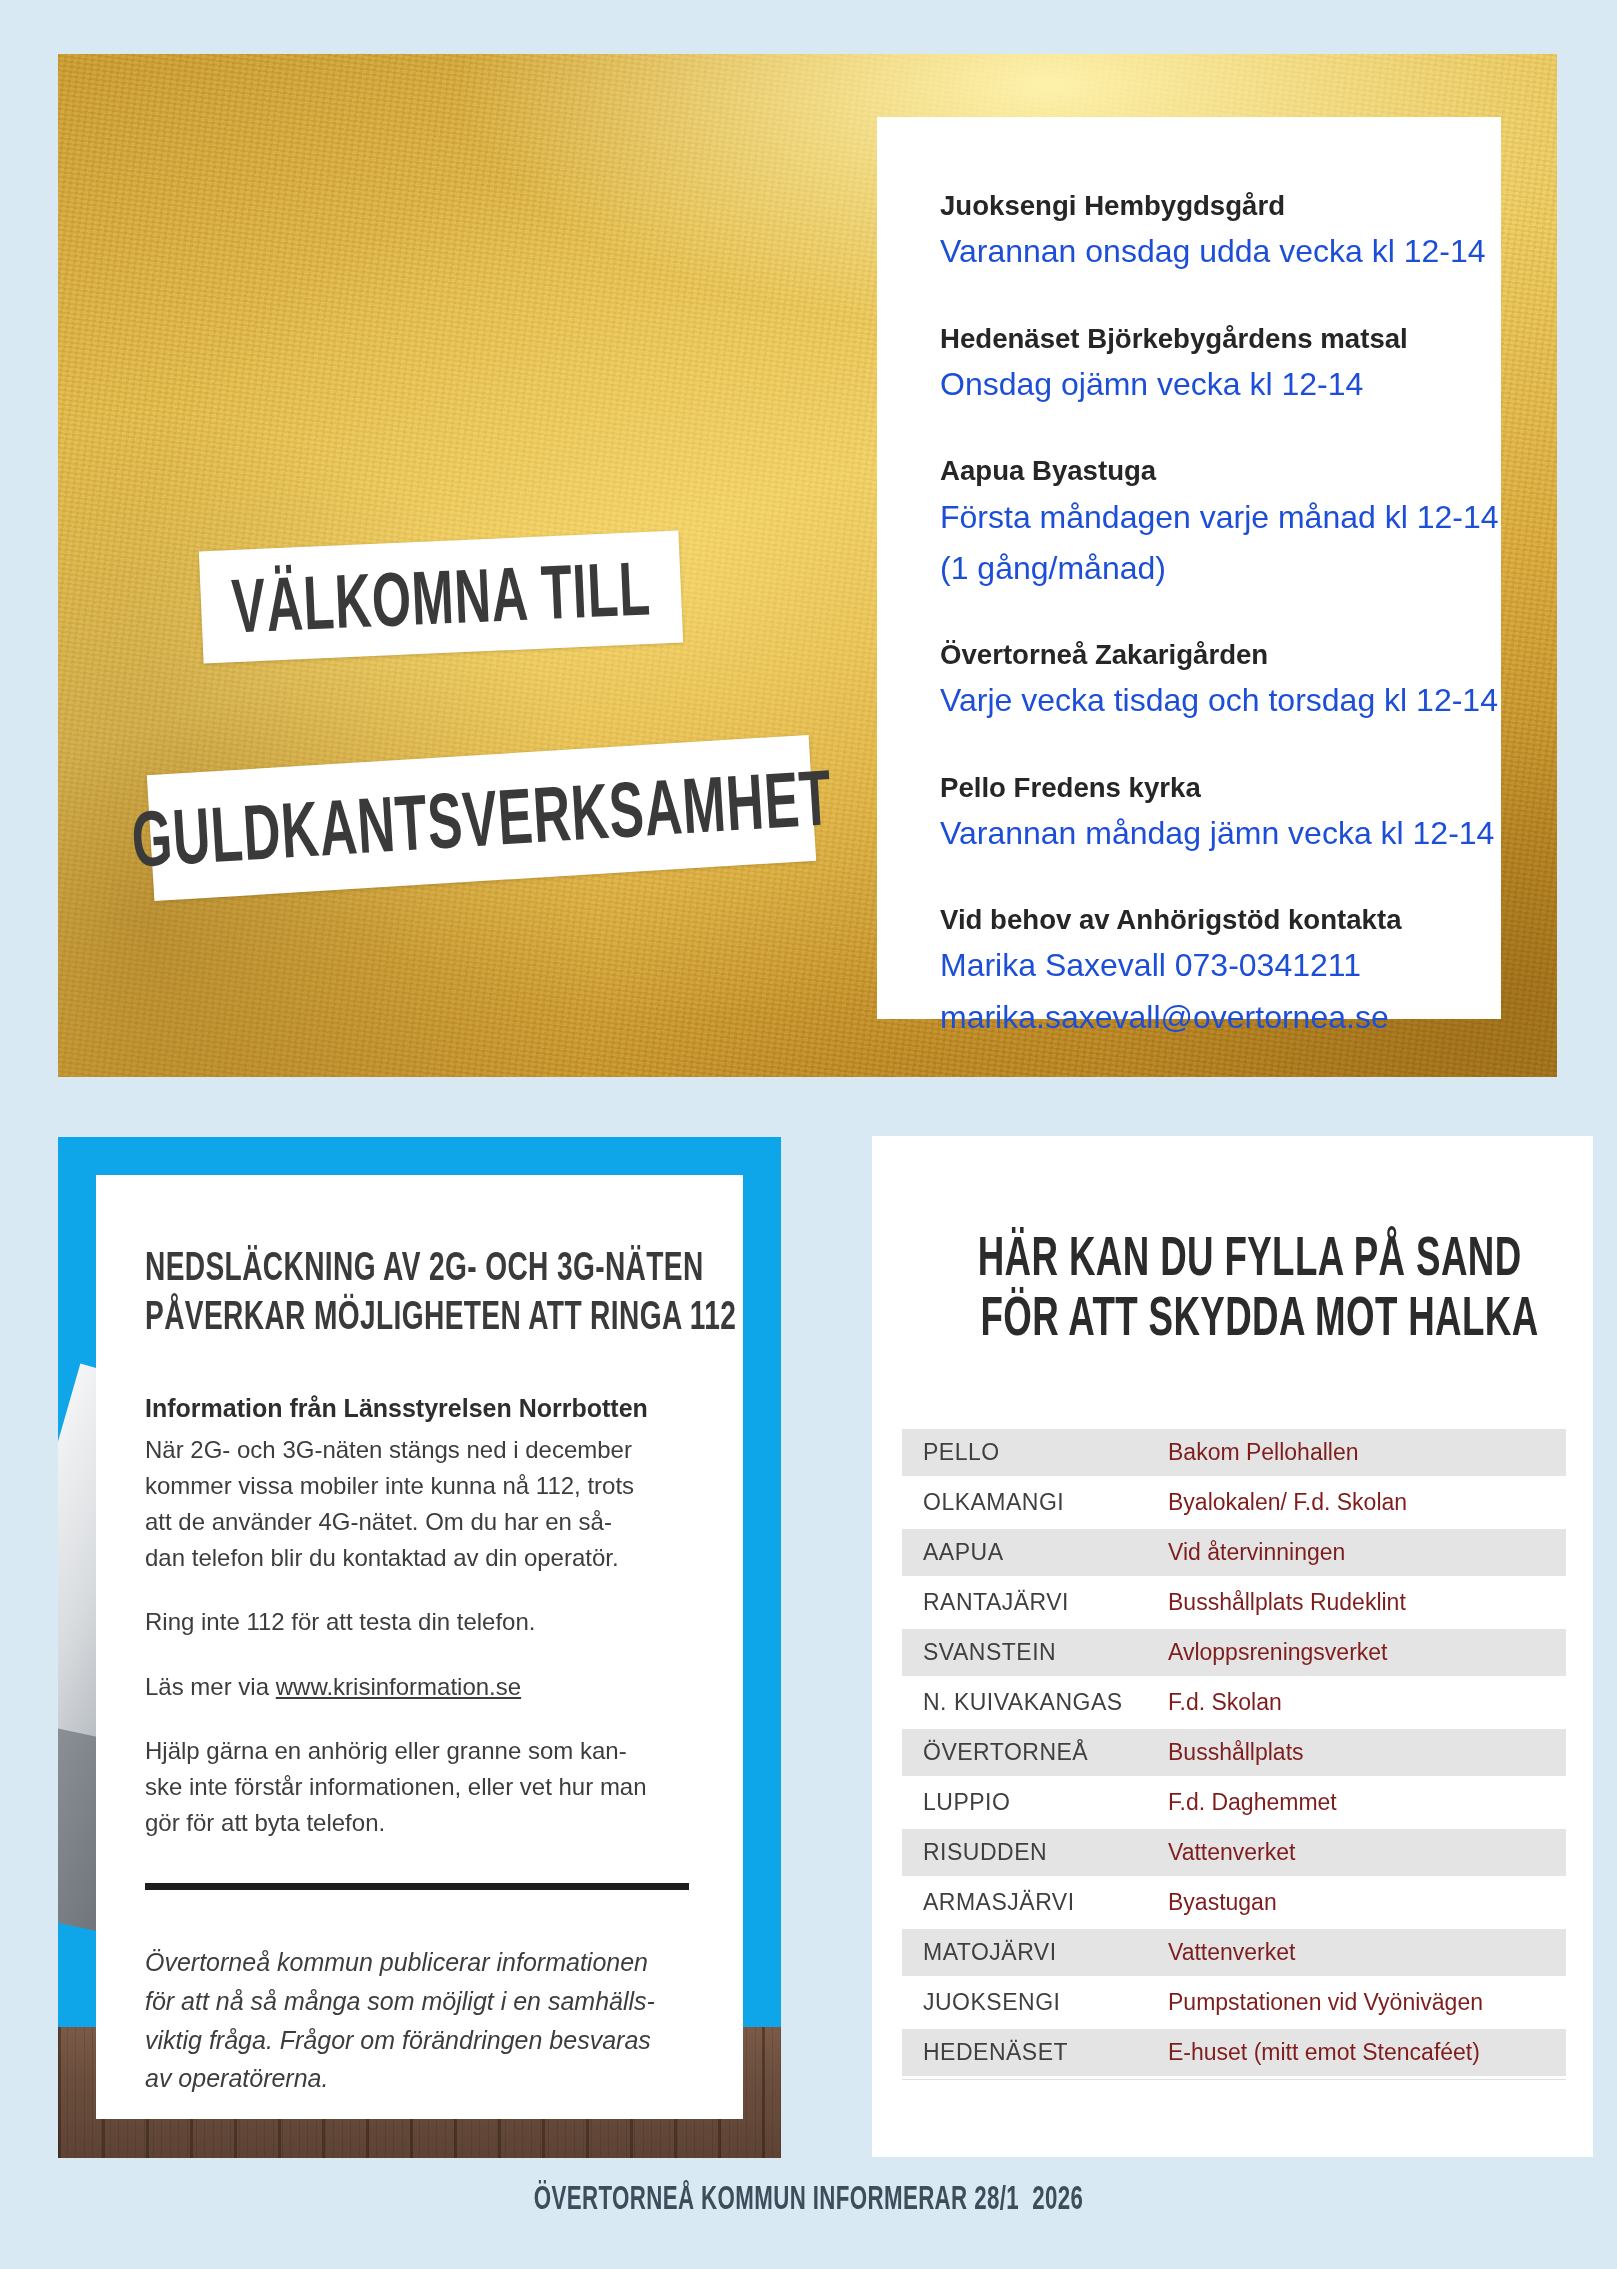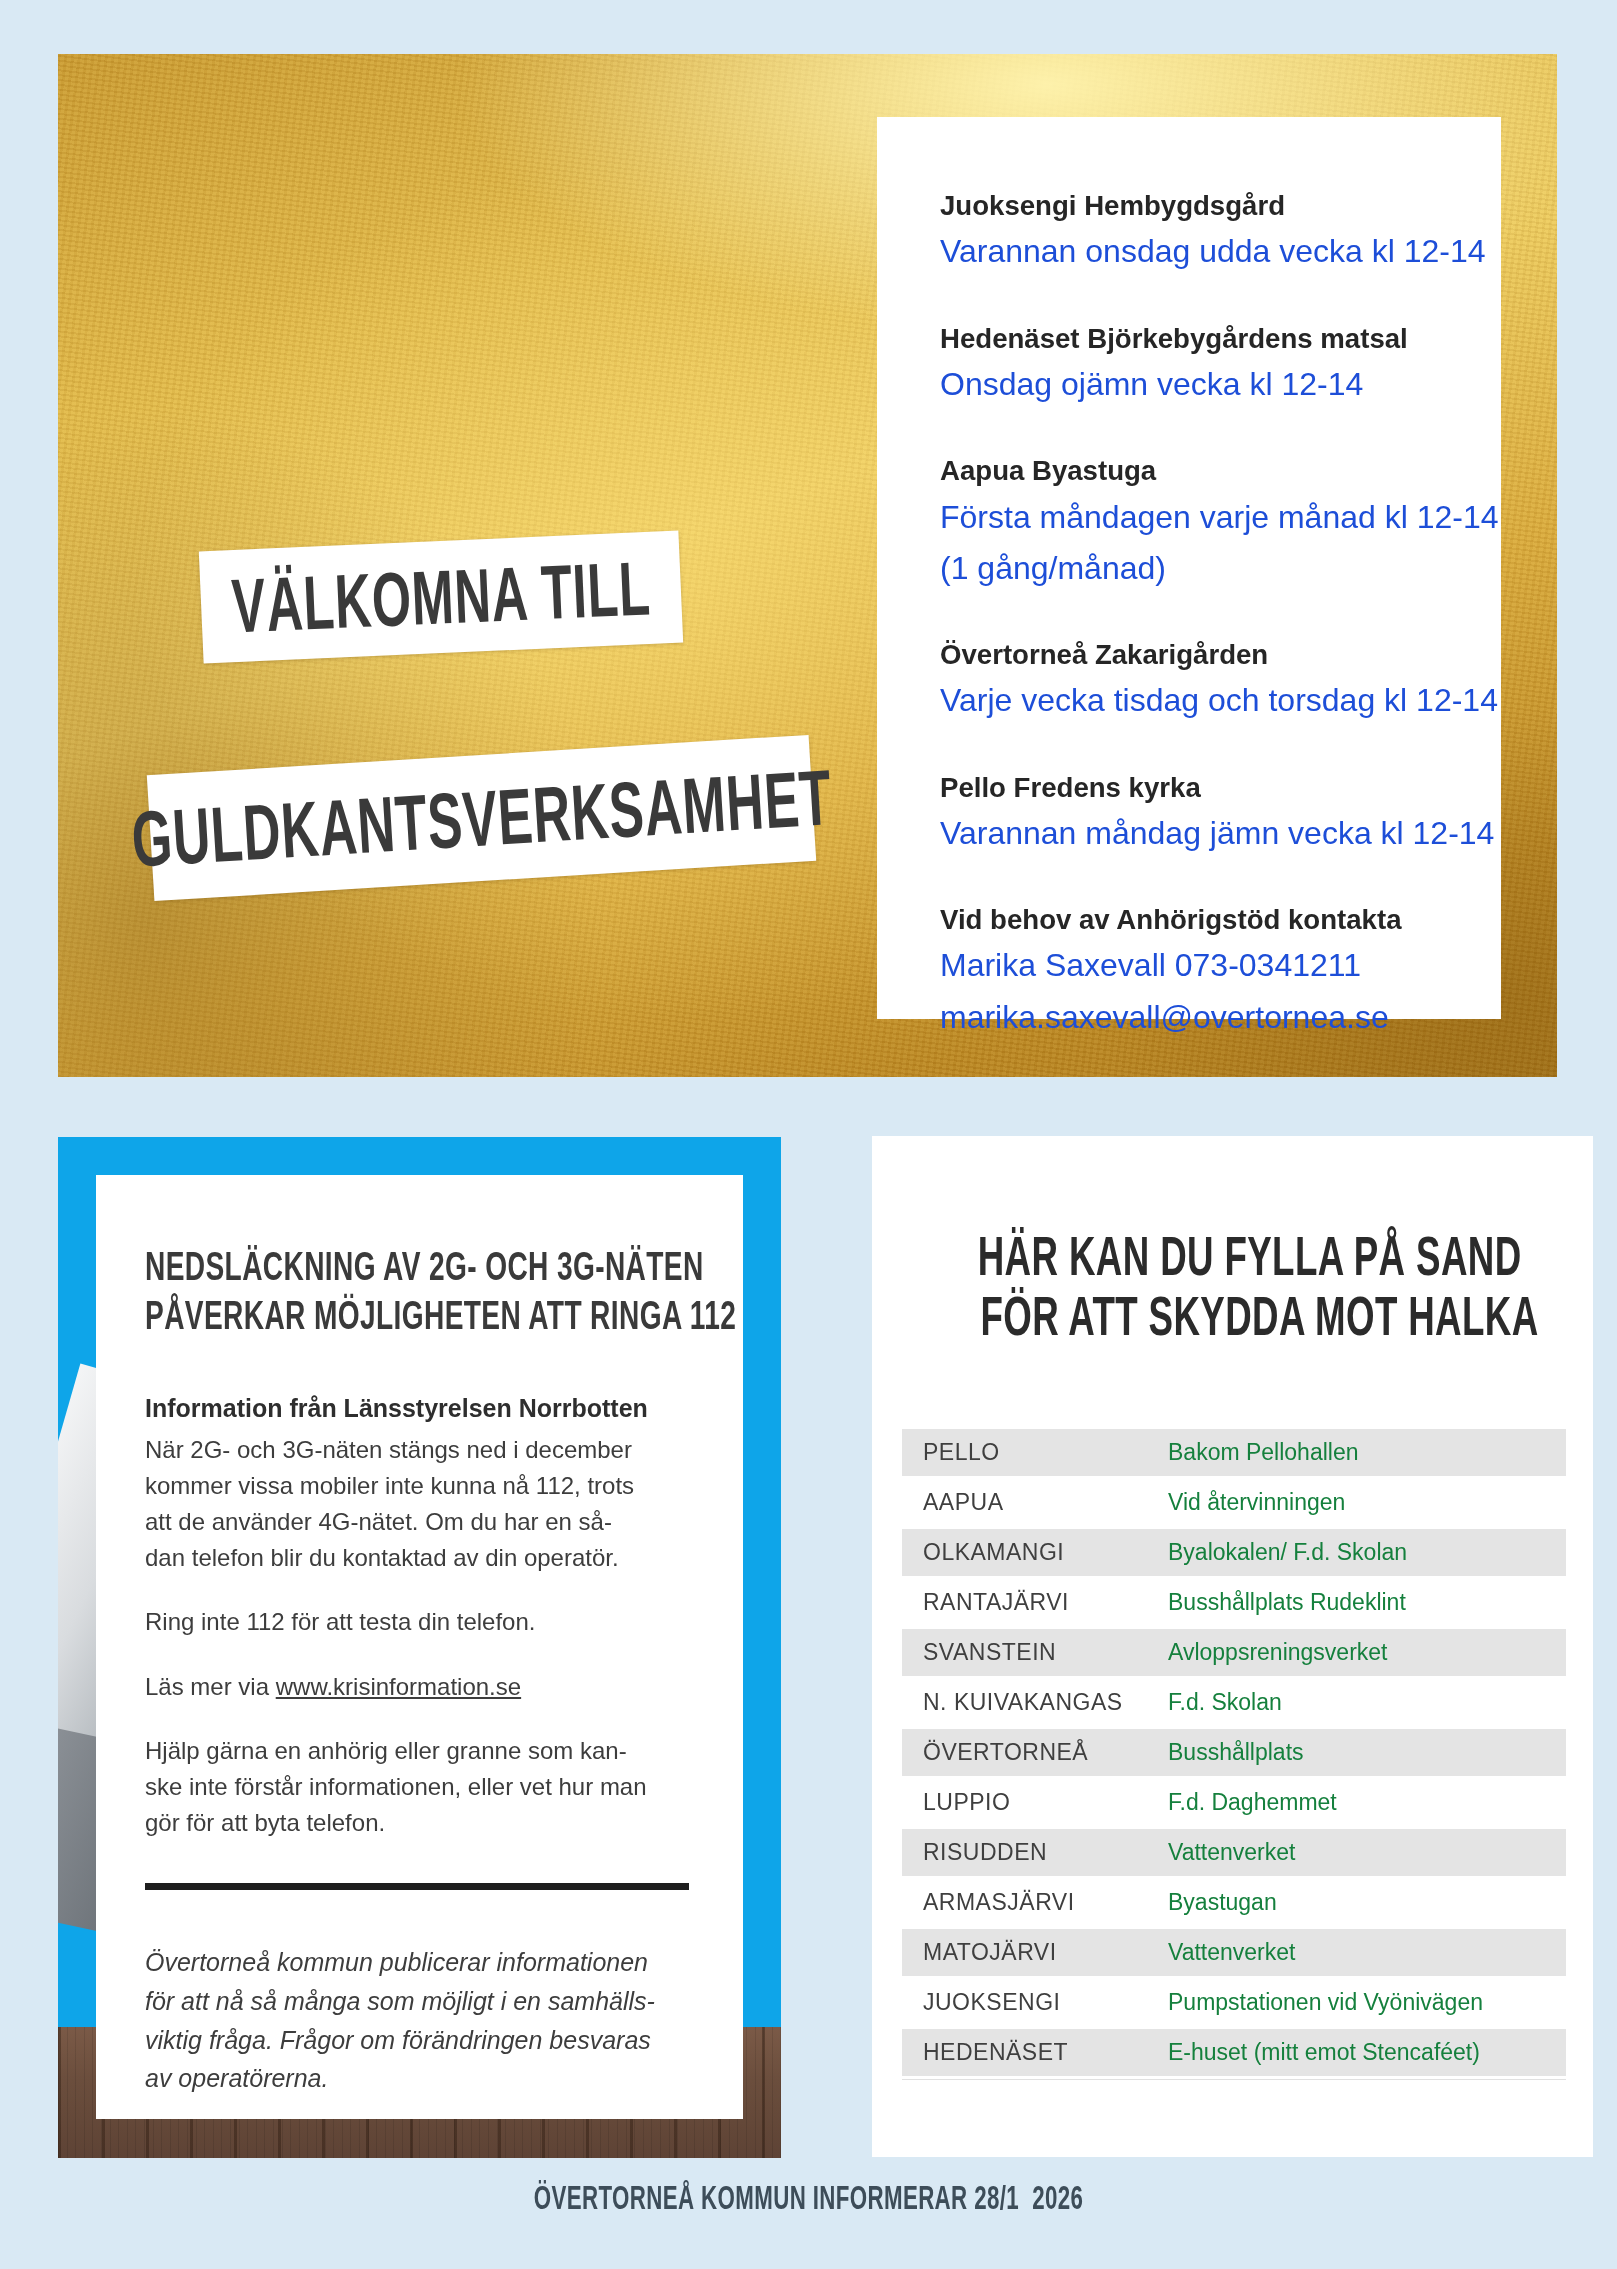--- a/index.html
+++ b/index.html
@@ -110,21 +110,21 @@
     display:inline-block;font-weight:bold;color:#2b2b2b;font-size:51px;
     transform:scale(0.72,1.08);letter-spacing:0.5px;white-space:pre;
   }
   .sand-table{margin:0 27px 0 30px;border-bottom:1.9px solid #e0e0e0;}
   .sand-row{
     display:flex;align-items:center;height:47px;
     border-bottom:3.8px solid #ffffff;padding-left:21px;
   }
   .sand-row:nth-child(odd){background:#e4e4e4;}
   .sand-place{width:245px;color:#3f3f3f;font-size:23px;letter-spacing:0.5px;white-space:pre;}
-  .sand-loc{flex:1;color:#15803d;font-size:23px;white-space:pre;}
+  .sand-loc{flex:1;color:#7f1d1d;font-size:23px;white-space:pre;}
 
   
   .page-footer{
     position:absolute;left:0;top:2180px;width:100%;text-align:center;
   }
   .footer-cond{
     display:inline-block;font-weight:bold;color:#3d4d59;font-size:31px;
     transform:scale(0.72,1.05);letter-spacing:0.5px;white-space:pre;
   }
 </style>
@@ -211,27 +211,27 @@
     <span class="line"><span class="sand-cond">FÖR ATT SKYDDA MOT HALKA</span></span>
   </h2>
   <div class="sand-table">
 
       <div class="sand-row">
         <div class="sand-place">PELLO</div>
         <div class="sand-loc">Bakom Pellohallen</div>
       </div>
 
       <div class="sand-row">
+        <div class="sand-place">OLKAMANGI</div>
+        <div class="sand-loc">Byalokalen/ F.d. Skolan</div>
+      </div>
+
+      <div class="sand-row">
         <div class="sand-place">AAPUA</div>
         <div class="sand-loc">Vid återvinningen</div>
-      </div>
-
-      <div class="sand-row">
-        <div class="sand-place">OLKAMANGI</div>
-        <div class="sand-loc">Byalokalen/ F.d. Skolan</div>
       </div>
 
       <div class="sand-row">
         <div class="sand-place">RANTAJÄRVI</div>
         <div class="sand-loc">Busshållplats Rudeklint</div>
       </div>
 
       <div class="sand-row">
         <div class="sand-place">SVANSTEIN</div>
         <div class="sand-loc">Avloppsreningsverket</div>

